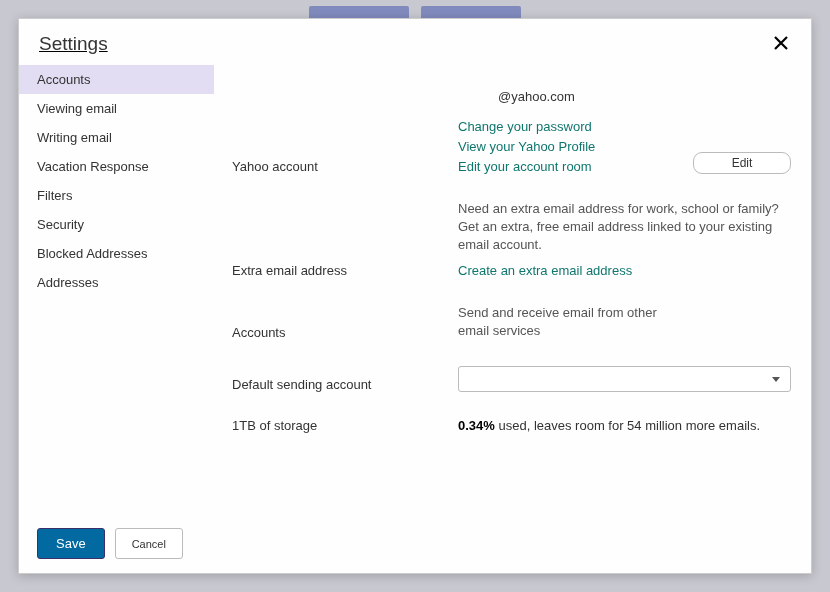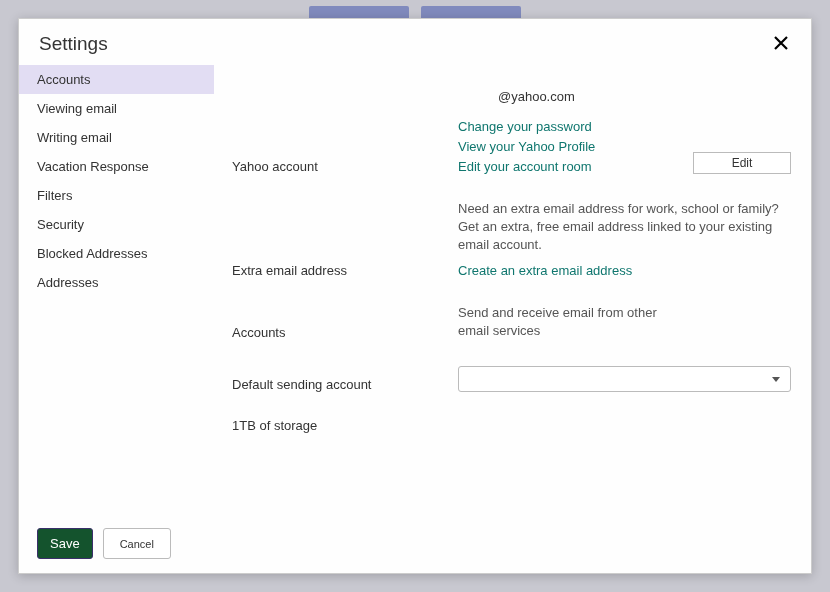--- a/index.html
+++ b/index.html
@@ -41,20 +41,21 @@
       border: 1px solid #ccc;
       box-shadow: 0 2px 10px rgba(0,0,0,0.2);
       display: flex;
       flex-direction: column;
     }
     .modal-header {
       padding: 14px 20px 10px 20px;
       display: flex;
       justify-content: space-between;
       align-items: flex-start;
+      text-decoration: underline;
     }
     .modal-title {
       font-size: 19px;
       font-weight: 400;
       color: #333;
     }
     .close-icon {
       cursor: pointer;
       width: 20px;
       height: 20px;
@@ -105,21 +106,21 @@
       flex: 1;
       margin-left: 36px;
     }
     .row-action {
       flex-shrink: 0;
       margin-left: 10px;
     }
     .btn-small {
       background: #fff;
       border: 1px solid #bbb;
-      border-radius: 0;
+      border-radius: 9px;
       padding: 3px 0;
       width: 98px;
       font-size: 12px;
       cursor: pointer;
       text-align: center;
       color: #333;
     }
     .link {
       color: #0f766e;
       cursor: pointer;
@@ -158,25 +159,25 @@
     .storage-text strong {
       font-weight: bold;
       color: #000;
     }
     .modal-footer {
       padding: 14px 18px;
       display: flex;
       gap: 10px;
     }
     .btn-save {
-      background: #14532d;
+      background: #0369a1;
       color: #fff;
       border: 1px solid #3a2f6a;
       border-radius: 3px;
-      padding: 7px 12px;
+      padding: 7px 18px;
       font-size: 13px;
       cursor: pointer;
     }
     .btn-cancel {
       background: #fff;
       color: #333;
       border: 1px solid #bbb;
       border-radius: 3px;
       padding: 7px 16px;
       font-size: 11px;
@@ -253,20 +254,23 @@
         <div class="row-label">Default sending account</div>
         <div class="row-content">
           <div class="select-box">
             <span></span>
           </div>
         </div>
       </div>
 
       <div class="row">
         <div class="row-label">1TB of storage</div>
+        <div class="row-content">
+          <span class="storage-text"><strong>0.34%</strong><span> used, leaves room for 54 million more emails.</span></span>
+        </div>
       </div>
 
     </div>
   </div>
 
   <div class="modal-footer">
     <button class="btn-save">Save</button>
     <button class="btn-cancel">Cancel</button>
   </div>
 </div>

